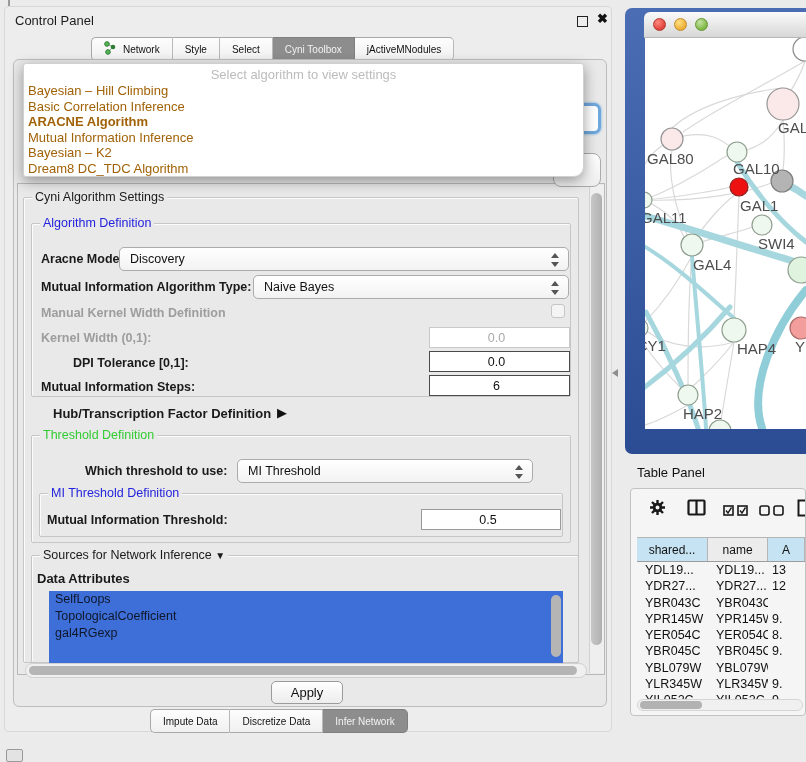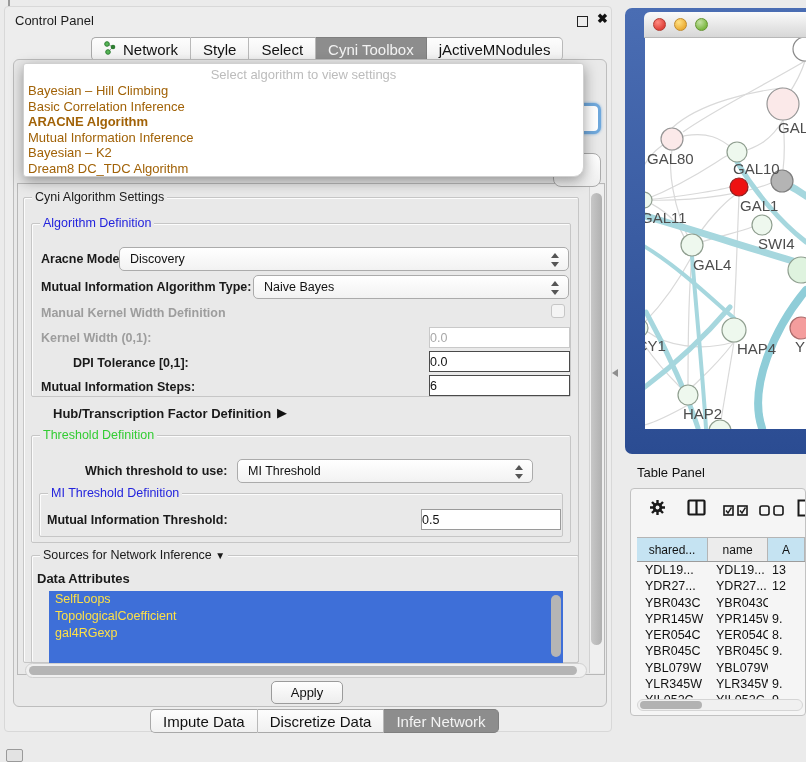--- a/index.html
+++ b/index.html
@@ -18,21 +18,21 @@
     background:#ededed; border:1px solid #d8d8d8; border-radius:4px;
   }
   #cp-title { left:10px; top:6px; font-size:13px; color:#1c1c1c; }
   #cp-float { left:572px; top:9px; width:11px; height:11px; border:1.6px solid #222; background:transparent; }
   #cp-close { left:592px; top:4px; font-size:13px; font-weight:bold; color:#111; }
 
   
   .seg-bar { display:flex; height:24px; }
   .seg {
     display:flex; align-items:center; justify-content:center;
-    font-size:15px; color:#111; padding:0 12px;
+    font-size:10px; color:#111; padding:0 12px;
     background:linear-gradient(#fdfdfd,#f0f0f0);
     border-top:1px solid #a9a9a9; border-bottom:1px solid #a9a9a9; border-right:1px solid #b9b9b9;
     white-space:nowrap;
   }
   .seg:first-child { border-left:1px solid #a9a9a9; border-radius:5px 0 0 5px; }
   .seg:last-child { border-radius:0 5px 5px 0; }
   .seg.sel { background:#8d8d8d; color:#f3f3f3; border-color:#7f7f7f; }
 
   
   #tab-content {
@@ -69,29 +69,29 @@
     font-size:12.5px; color:#111; display:flex; align-items:center; padding-left:10px;
   }
   .stepper { position:absolute; right:9px; top:4px; width:9px; height:16px; }
   .stepper:before, .stepper:after {
     content:""; position:absolute; left:1px; border-left:4px solid transparent; border-right:4px solid transparent;
   }
   .stepper:before { top:1px; border-bottom:5px solid #555; }
   .stepper:after  { bottom:1px; border-top:5px solid #555; }
 
   .field { position:absolute; height:21px; background:#fff; font-size:12.5px;
-           display:flex; align-items:center; justify-content:flex-start; padding-right:6px; }
+           display:flex; align-items:center; justify-content:center; padding-right:6px; }
   .f-dis  { border:1px solid #c9c9c9; color:#a8a8a8; }
   .f-dark { border:1px solid #4a4a4a; color:#111; }
   .f-norm { border:1px solid #9a9a9a; color:#111; }
 
   .checkbox { position:absolute; width:14px; height:14px; border:1px solid #c6c6c6; border-radius:3px; background:#f4f4f4; }
 
   #attr-list { position:absolute; left:44px; top:584px; width:514px; height:73px; background:#3e6fd8; overflow:hidden; }
-  .attr-item { height:17px; line-height:17px; padding-left:6px; font-size:12.5px; color:#fde047; background:#3e6fd8; }
+  .attr-item { height:17px; line-height:17px; padding-left:6px; font-size:12.5px; color:#0f172a; background:#3e6fd8; }
   #attr-scroll { position:absolute; left:546px; top:588px; width:10px; height:62px; background:#b5b5b5; border-radius:5px; }
 
   #h-scroll-track { left:20px; top:656px; width:562px; height:15px; background:#f0f0f0; border:1px solid #d0d0d0; border-radius:8px; }
   #h-scroll-thumb { left:24px; top:659px; width:548px; height:9px; background:#b5b5b5; border-radius:5px; }
 
   .push-btn {
     position:absolute; background:linear-gradient(#fefefe,#ededed);
     border:1px solid #9b9b9b; border-radius:5px;
     font-size:13px; color:#111; display:flex; align-items:center; justify-content:center;
   }

